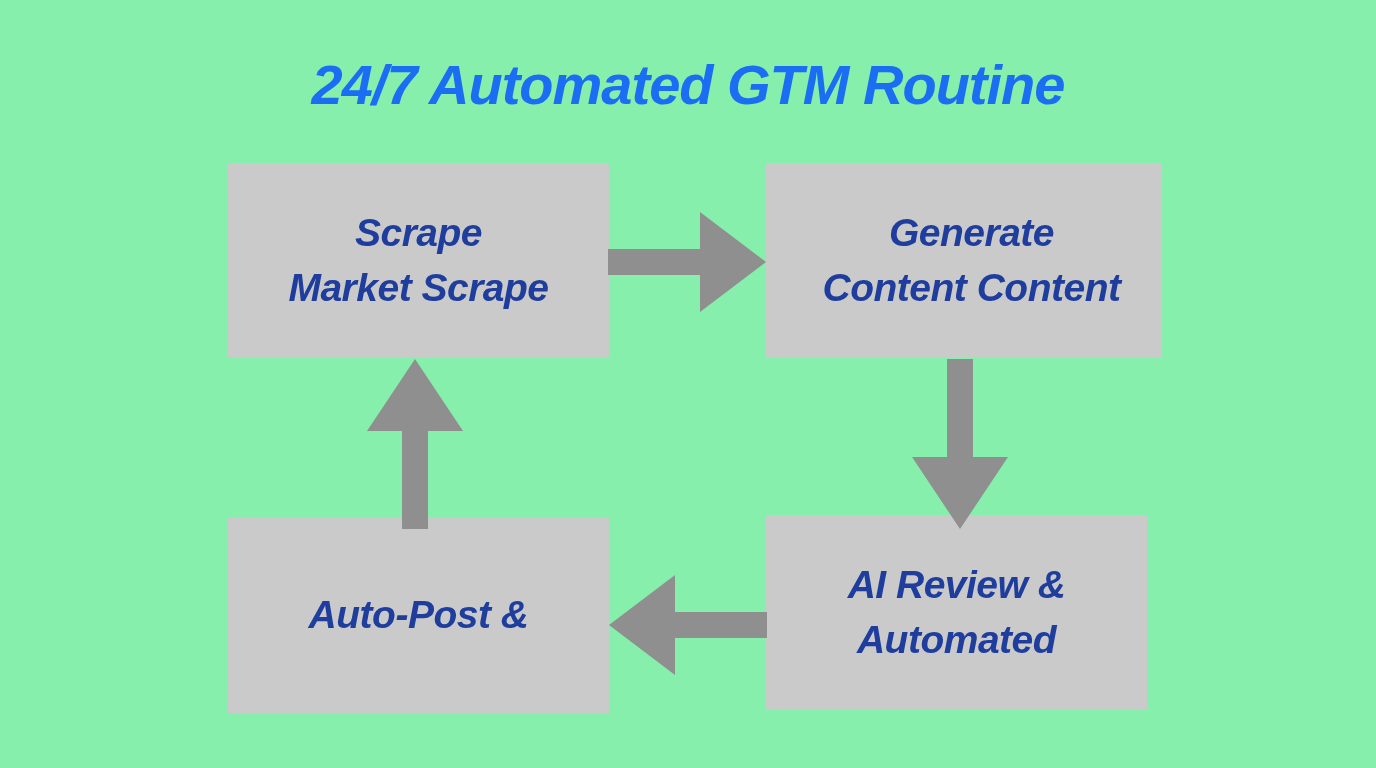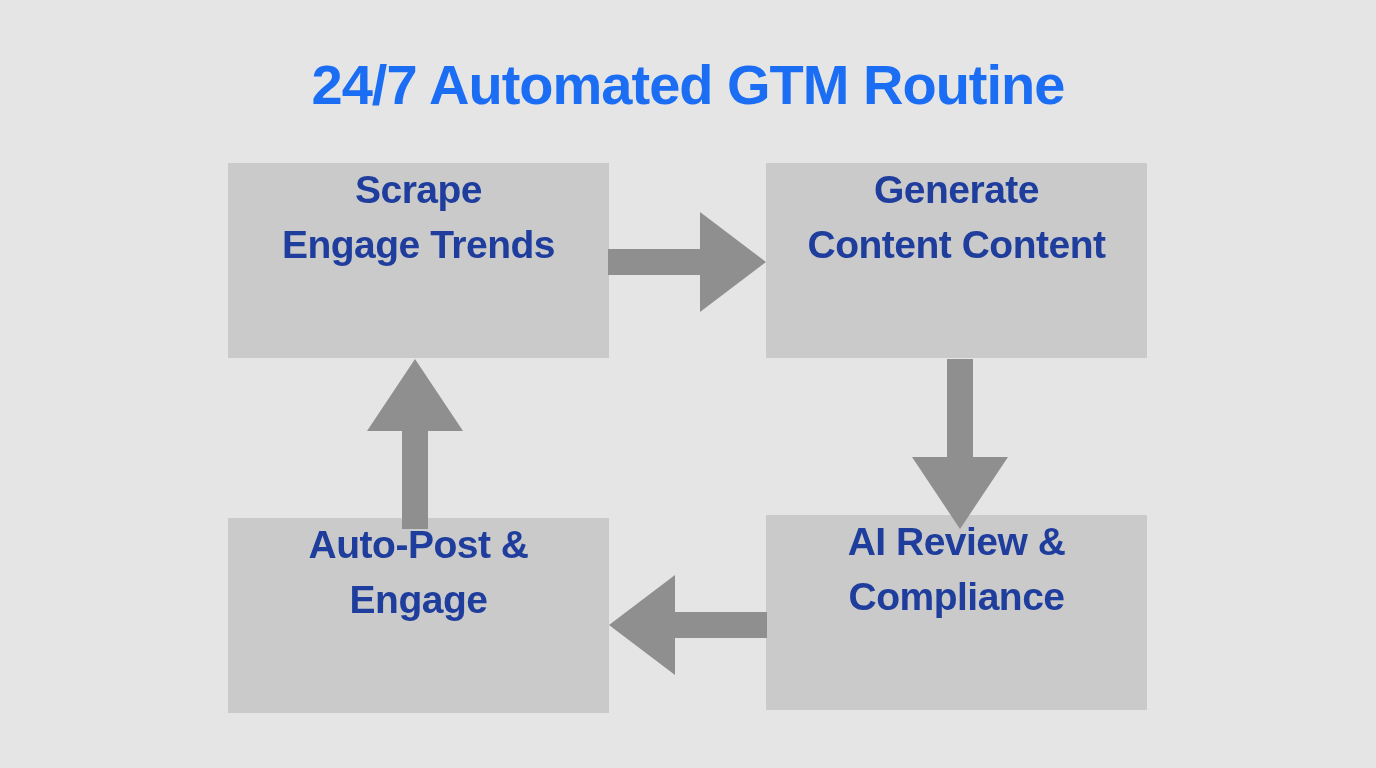--- a/index.html
+++ b/index.html
@@ -8,88 +8,89 @@
     background: #ffffff;
     width: 1376px;
     height: 768px;
     overflow: hidden;
     font-family: "Liberation Sans", sans-serif;
   }
   .stage {
     position: relative;
     width: 1376px;
     height: 768px;
-    background: #e5e5e5;
+    background: #86efac;
+    font-style: italic;
   }
   .diagram-title {
     position: absolute;
     left: 0;
     top: 52px;
     width: 1376px;
     text-align: center;
     font-size: 56px;
     font-weight: bold;
     letter-spacing: -1px;
     color: #1b6ef3;
   }
   .node {
     position: absolute;
     width: 381px;
     height: 195px;
     background: #cacaca;
     display: flex;
     flex-direction: column;
     align-items: center;
+    justify-content: center;
     text-align: center;
   }
   .node .label-line {
     font-size: 39px;
     font-weight: bold;
     line-height: 1.4;
     color: #1e3d9c;
     letter-spacing: -0.5px;
   }
   .node-scrape   { left: 228px; top: 163px; }
-  .node-generate { left: 766px; top: 163px; }
+  .node-generate { left: 766px; top: 163px; padding-left: 15px; }
   .node-autopost { left: 228px; top: 518px; }
   .node-review   { left: 766px; top: 515px; }
   .arrow {
     position: absolute;
     display: block;
   }
   .arrow-right { left: 608px; top: 212px; width: 158px; height: 100px; }
   .arrow-down  { left: 912px; top: 359px; width: 96px;  height: 170px; }
   .arrow-left  { left: 609px; top: 575px; width: 158px; height: 100px; }
   .arrow-up    { left: 367px; top: 359px; width: 96px;  height: 170px; }
 </style>
 </head>
 <body>
 
 <div class="stage">
 
   <div class="diagram-title">24/7 Automated GTM Routine</div>
 
   <div class="node node-scrape">
     <span class="label-line">Scrape</span>
-    <span class="label-line">Engage Trends</span>
+    <span class="label-line">Market Scrape</span>
   </div>
 
   <div class="node node-generate">
     <span class="label-line">Generate</span>
     <span class="label-line">Content Content</span>
   </div>
 
   <div class="node node-review">
     <span class="label-line">AI Review &amp;</span>
-    <span class="label-line">Compliance</span>
+    <span class="label-line">Automated</span>
   </div>
 
   <div class="node node-autopost">
     <span class="label-line">Auto-Post &amp;</span>
-    <span class="label-line">Engage</span>
   </div>
 
   <svg class="arrow arrow-right" viewBox="0 0 158 100" preserveAspectRatio="none">
     <polygon points="0,37 92,37 92,0 158,50 92,100 92,63 0,63" fill="#8f8f8f"></polygon>
   </svg>
 
   <svg class="arrow arrow-down" viewBox="0 0 96 170" preserveAspectRatio="none">
     <polygon points="35,0 61,0 61,98 96,98 48,170 0,98 35,98" fill="#8f8f8f"></polygon>
   </svg>
 

